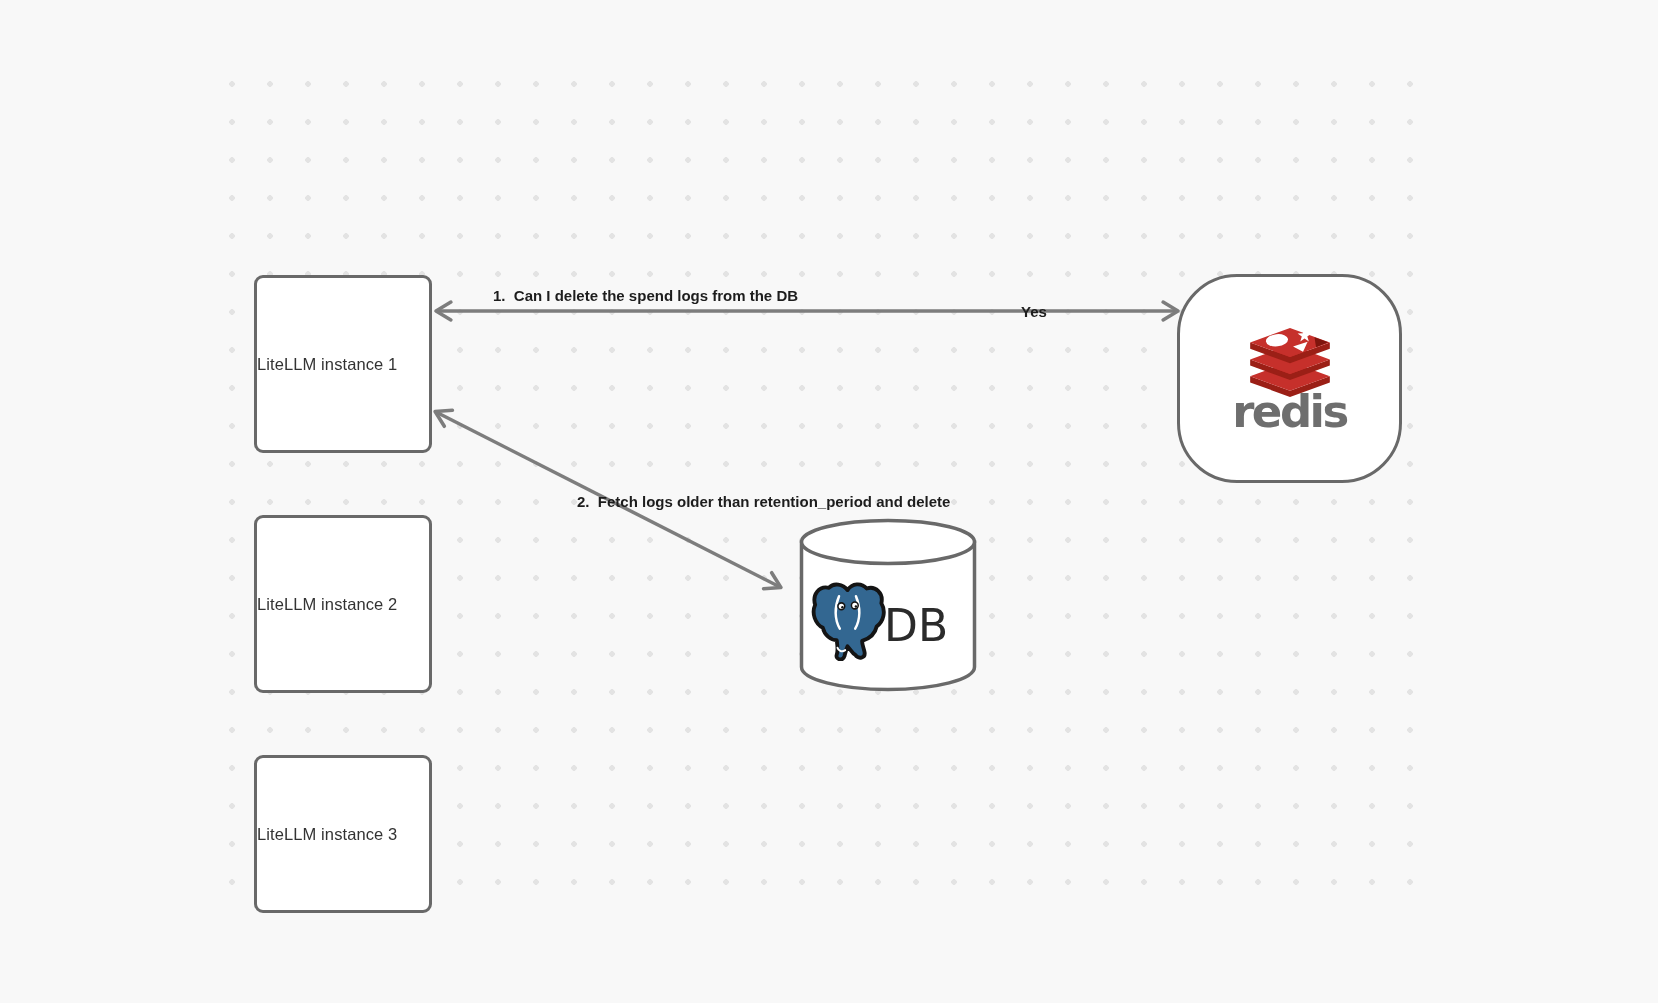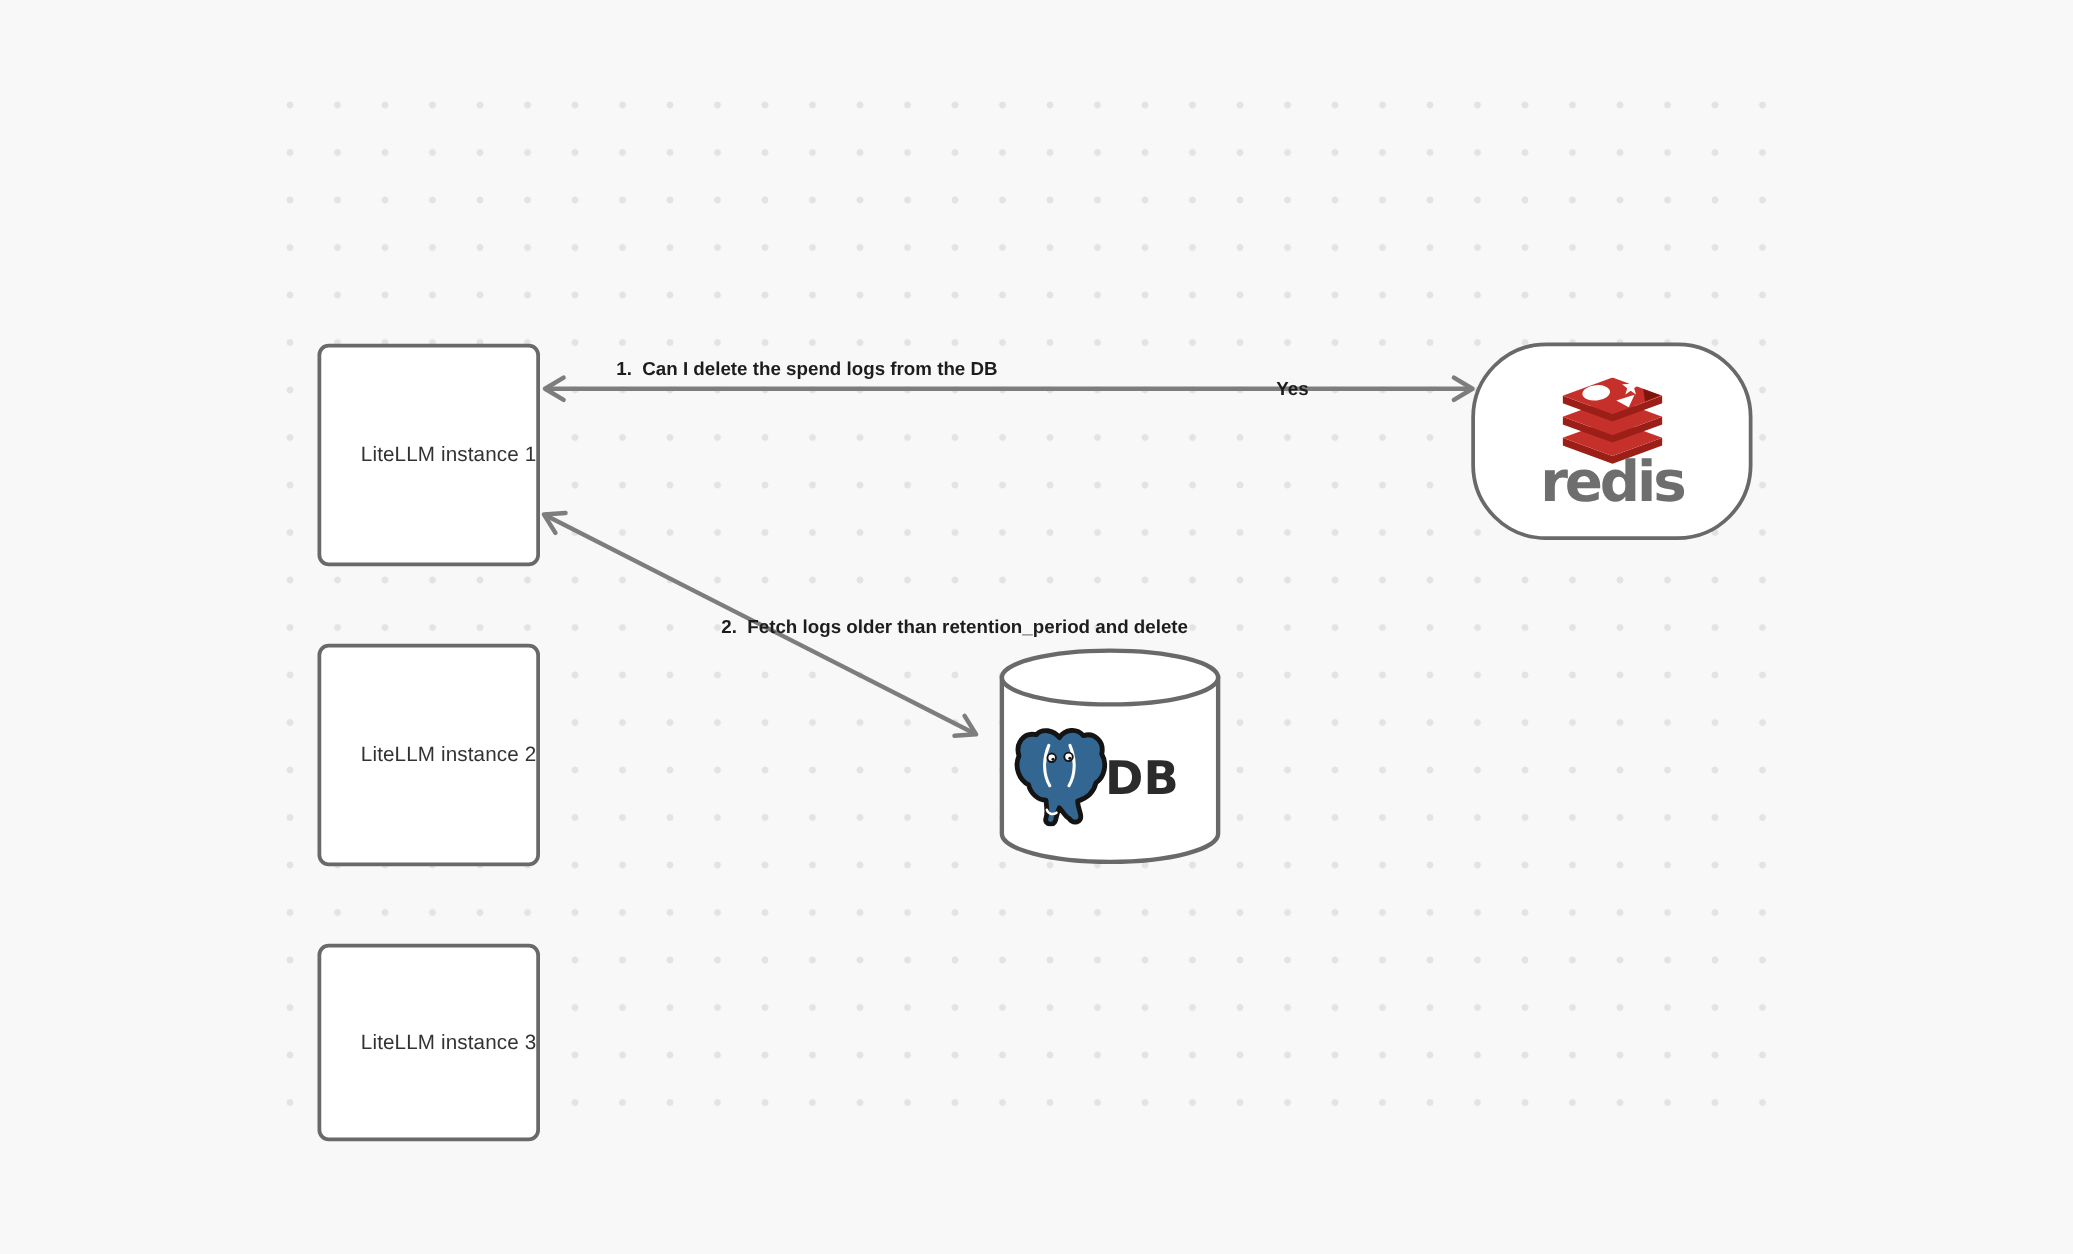--- a/index.html
+++ b/index.html
@@ -23,30 +23,30 @@
   }
   .arrow-stroke { stroke: var(--arrow, #7d7d7d); fill: none; }
   .edge-line { stroke-width: 3.5px; stroke-linecap: butt; }
   .inst-box {
     position: absolute;
     left: 254px; width: 178px; height: 178px;
     box-sizing: border-box;
     background: #ffffff;
     border: 3.5px solid var(--node-border, #696969);
     border-radius: 9px;
-    display: flex; align-items: center; justify-content: flex-end;
+    display: flex; align-items: center; justify-content: flex-start;
     font-size: 16.5px; color: var(--node-text, #333333);
     letter-spacing: 0.1px;
   }
   #inst-1 { top: 275px; }
   #inst-2 { top: 515px; }
   #inst-3 { top: 755px; height: 158px; }
   .redis-node {
     position: absolute;
-    left: 1177px; top: 274px; width: 225px; height: 158px;
+    left: 1177px; top: 274px; width: 225px; height: 209px;
     box-sizing: border-box;
     background: #ffffff;
     border: 3.5px solid var(--node-border, #696969);
     border-radius: 60px;
     display: flex; flex-direction: column; align-items: center; justify-content: center;
     padding-top: 4px;
   }
   .redis-wordmark {
     font-family: "DejaVu Sans", sans-serif;
     font-weight: 700;
@@ -55,21 +55,21 @@
     color: var(--redis-gray, #6e6e6e);
     margin-top: -11px;
     line-height: 1;
   }
   .db-cylinder { position: absolute; left: 798px; top: 517px; }
   .cyl-stroke { stroke: var(--node-border, #696969); stroke-width: 3.5px; fill: #ffffff; }
   .pg-elephant { position: absolute; left: 809px; top: 580px; }
   .db-label {
     position: absolute; left: 884px; top: 596px;
     font-family: "DejaVu Sans", sans-serif;
-    font-size: 37px; font-weight: 700;
+    font-size: 44px; font-weight: 400;
     color: var(--db-text, #2b2b2b);
     line-height: 1;
     padding-top: 8px;
   }
   .edge-label {
     position: absolute;
     font-weight: bold; font-size: 15px; line-height: 25px;
     color: var(--label-text, #1d1d1d);
     white-space: pre;
   }

